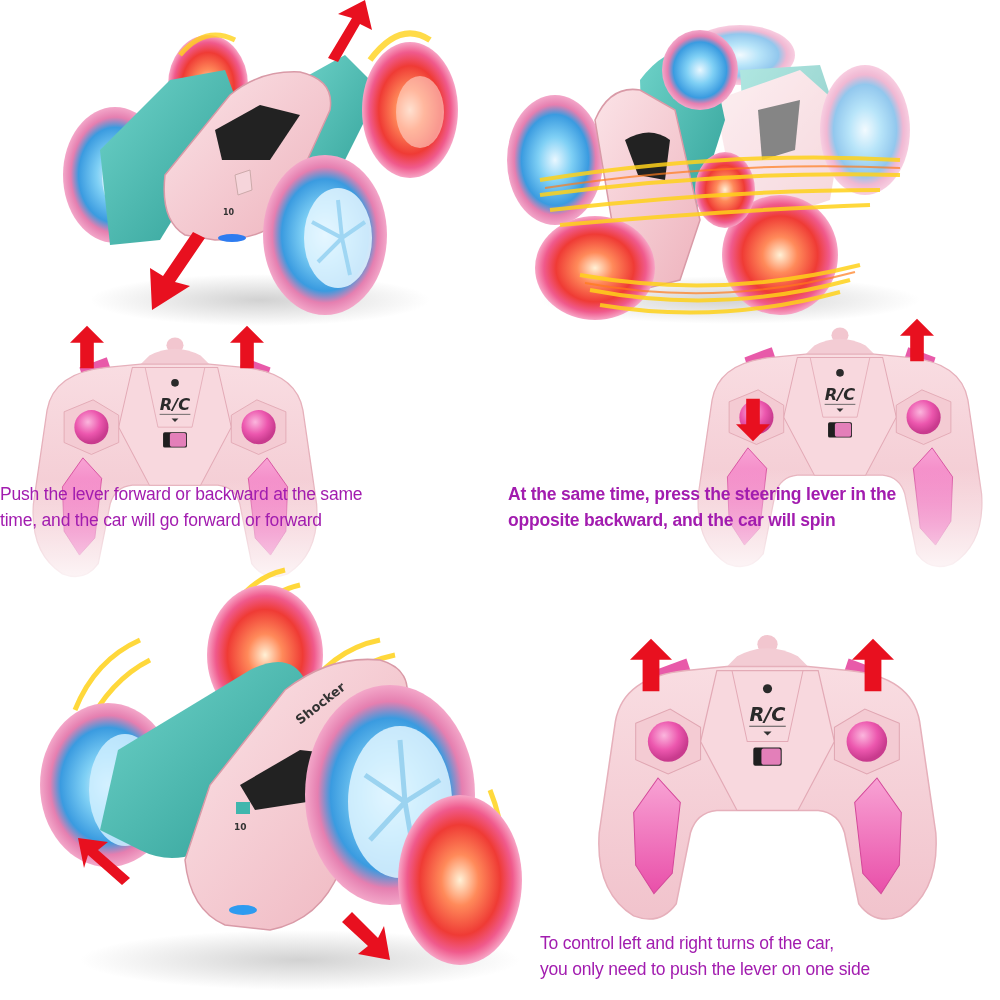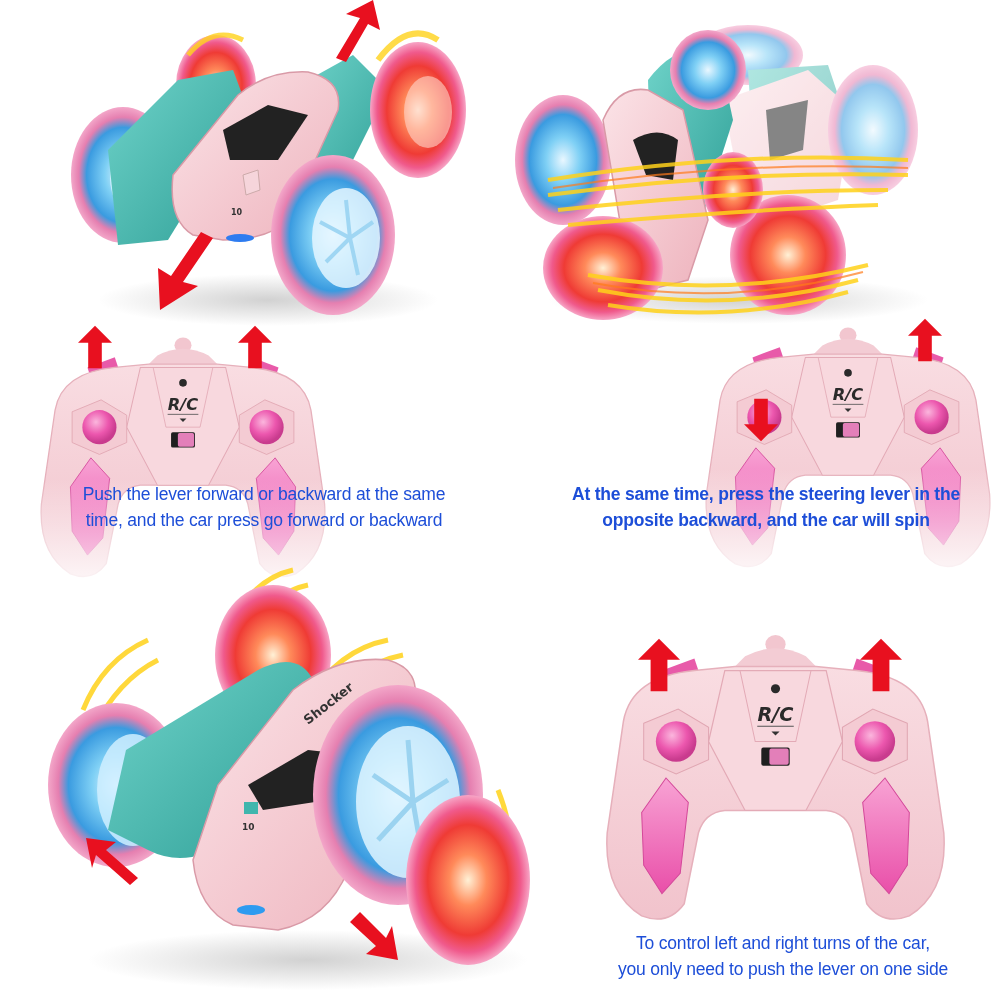--- a/index.html
+++ b/index.html
@@ -1,20 +1,20 @@
 <!DOCTYPE html>
 <html><head>
 <meta charset="utf-8">
 <style>
   * { box-sizing: border-box; margin: 0; padding: 0; }
   html, body { width: 1000px; height: 1000px; background: #ffffff; overflow: hidden; }
   body { position: relative; font-family: "DejaVu Sans", "Liberation Sans", sans-serif; }
-  .panel { position: absolute; margin-left: 8px; }
+  .panel { position: absolute; }
   .caption {
-    position: absolute; text-align: center; color: #1d4ed8;
+    position: absolute; color: #a21caf;
     font-size: 17.5px; line-height: 26px; letter-spacing: -0.2px;
     font-family: "Liberation Sans", "DejaVu Sans", sans-serif;
   }
   .caption span { display: block; white-space: nowrap; }
   svg { display: block; }
 </style>
 </head>
 <body>
 
 <svg width="0" height="0" style="position:absolute">
@@ -152,21 +152,21 @@
   </svg>
   <svg width="34" height="44" style="position:absolute;left:70px;top:325px;">
       <use href="#arrowUp"></use>
     </svg>
   <svg width="34" height="44" style="position:absolute;left:230px;top:325px;">
       <use href="#arrowUp"></use>
     </svg>
 
   <div class="caption" style="left:0;top:481px;width:512px;">
     <span>Push the lever forward or backward at the same</span>
-    <span>time, and the car press go forward or backward</span>
+    <span>time, and the car will go forward or forward</span>
   </div>
 </div>
 
 <div class="panel" style="left:500px;top:0;width:500px;height:540px;">
   <svg width="500" height="330" viewBox="0 0 500 330" style="position:absolute;left:0;top:0;">
     <ellipse cx="230" cy="300" rx="190" ry="24" fill="url(#gShadow)"></ellipse>
 
     <g opacity="0.55">
       <ellipse cx="240" cy="55" rx="55" ry="30" fill="url(#gBlueWheel)"></ellipse>
       <path d="M240 70 L320 65 L345 140 L300 230 L250 220 Z" fill="url(#gTeal)"></path>

